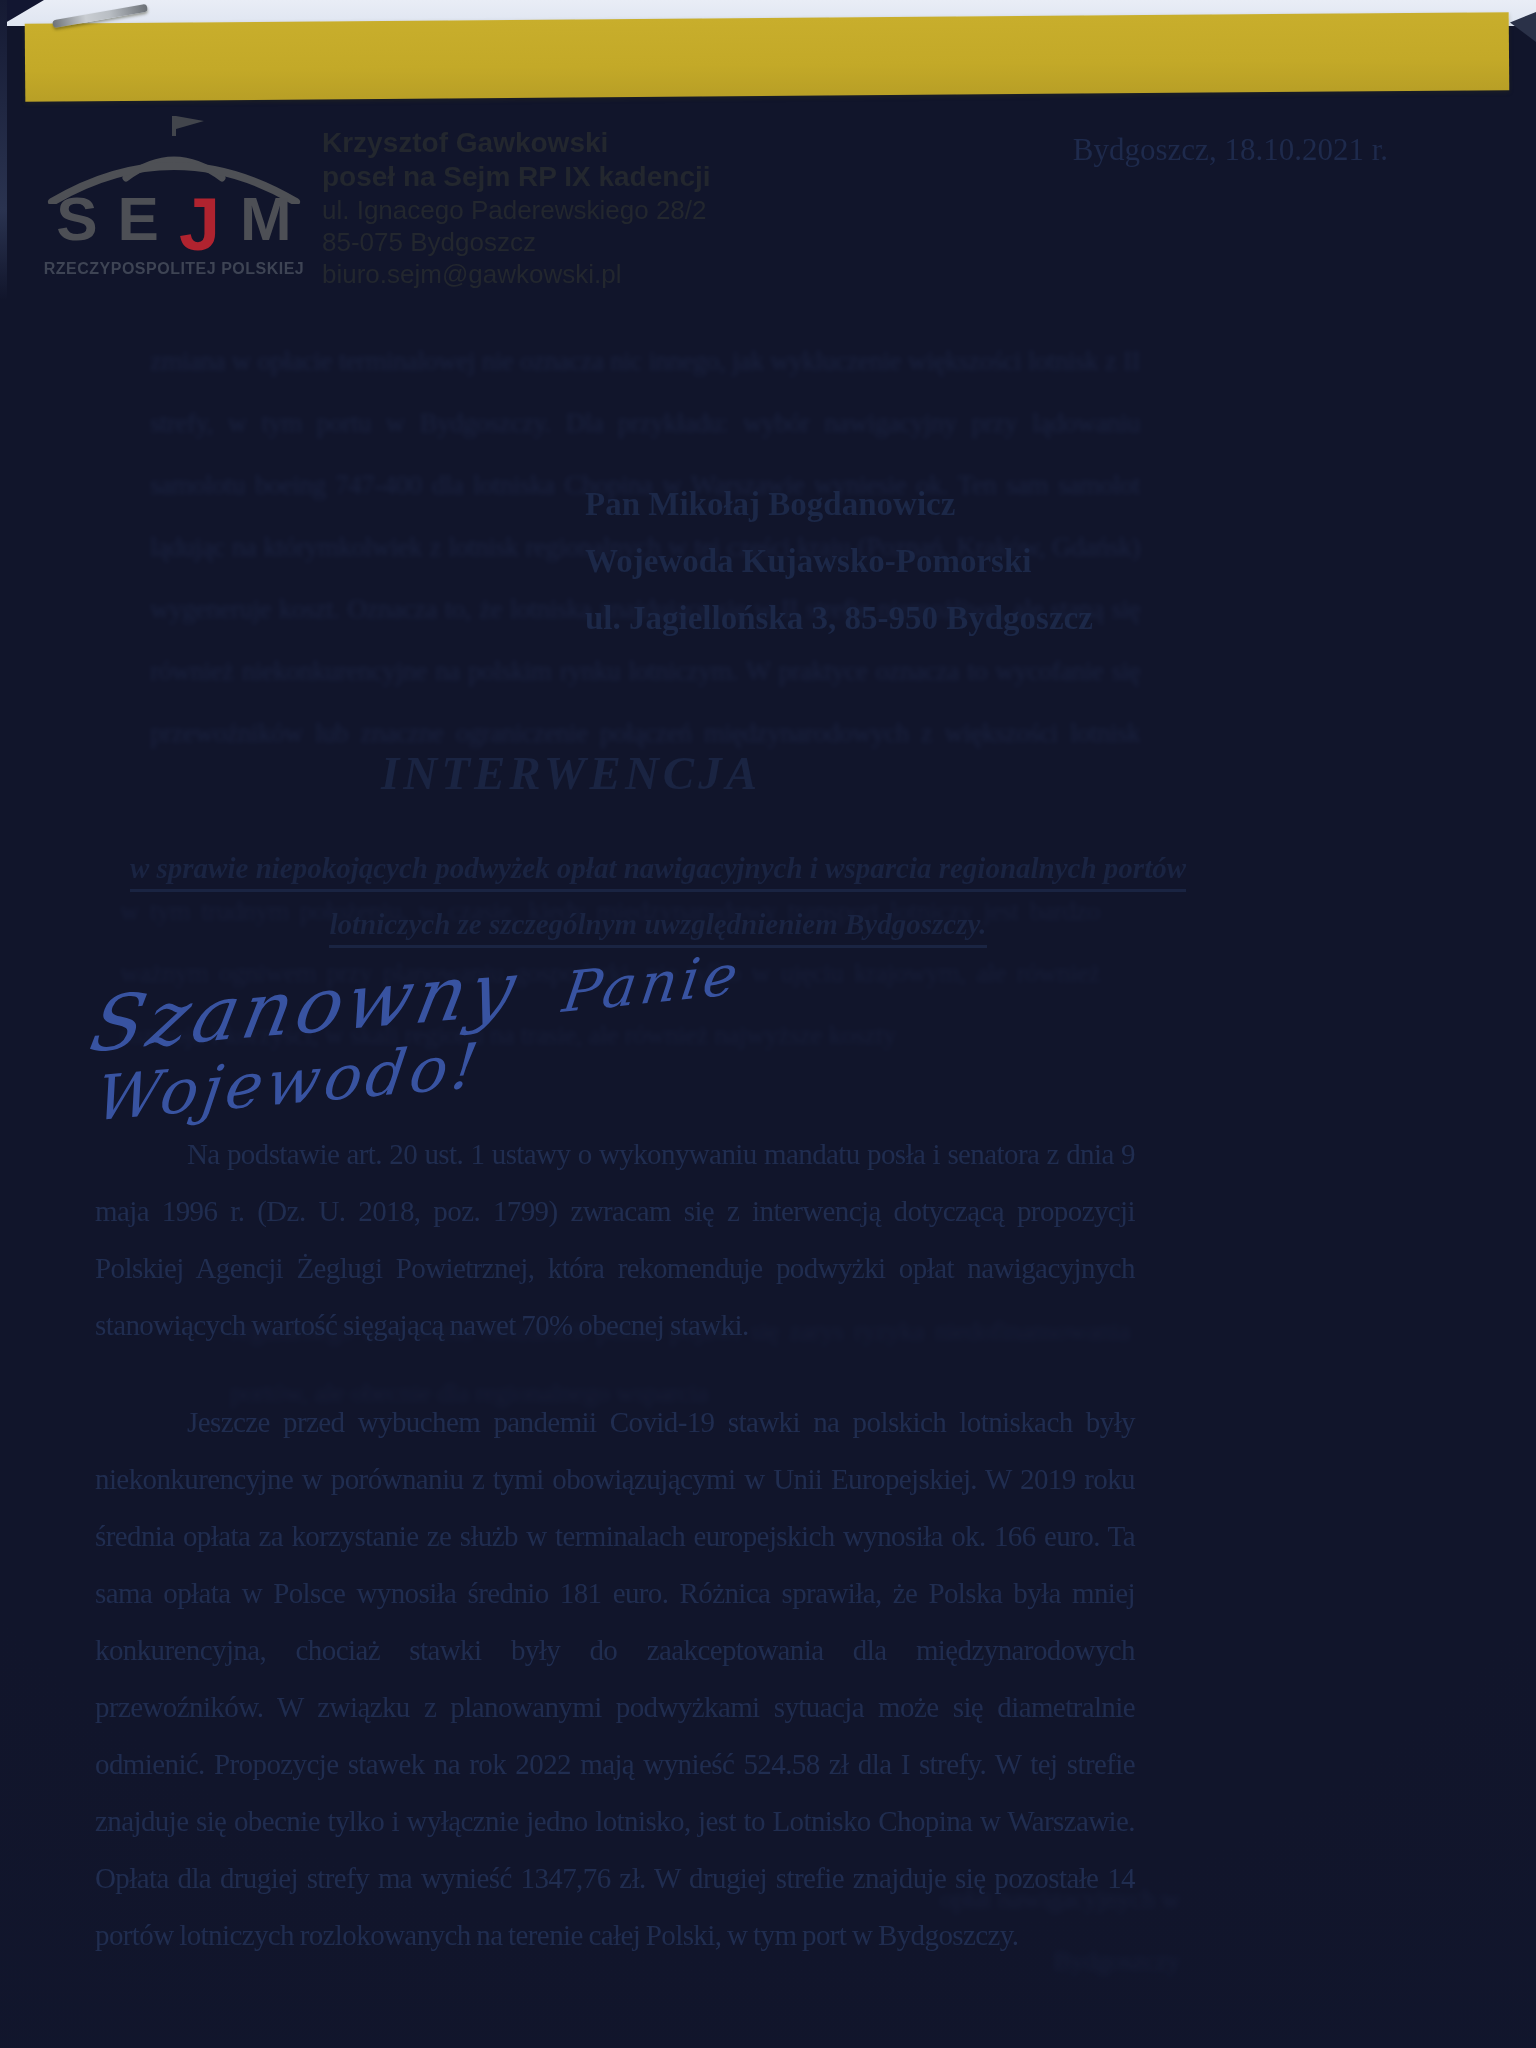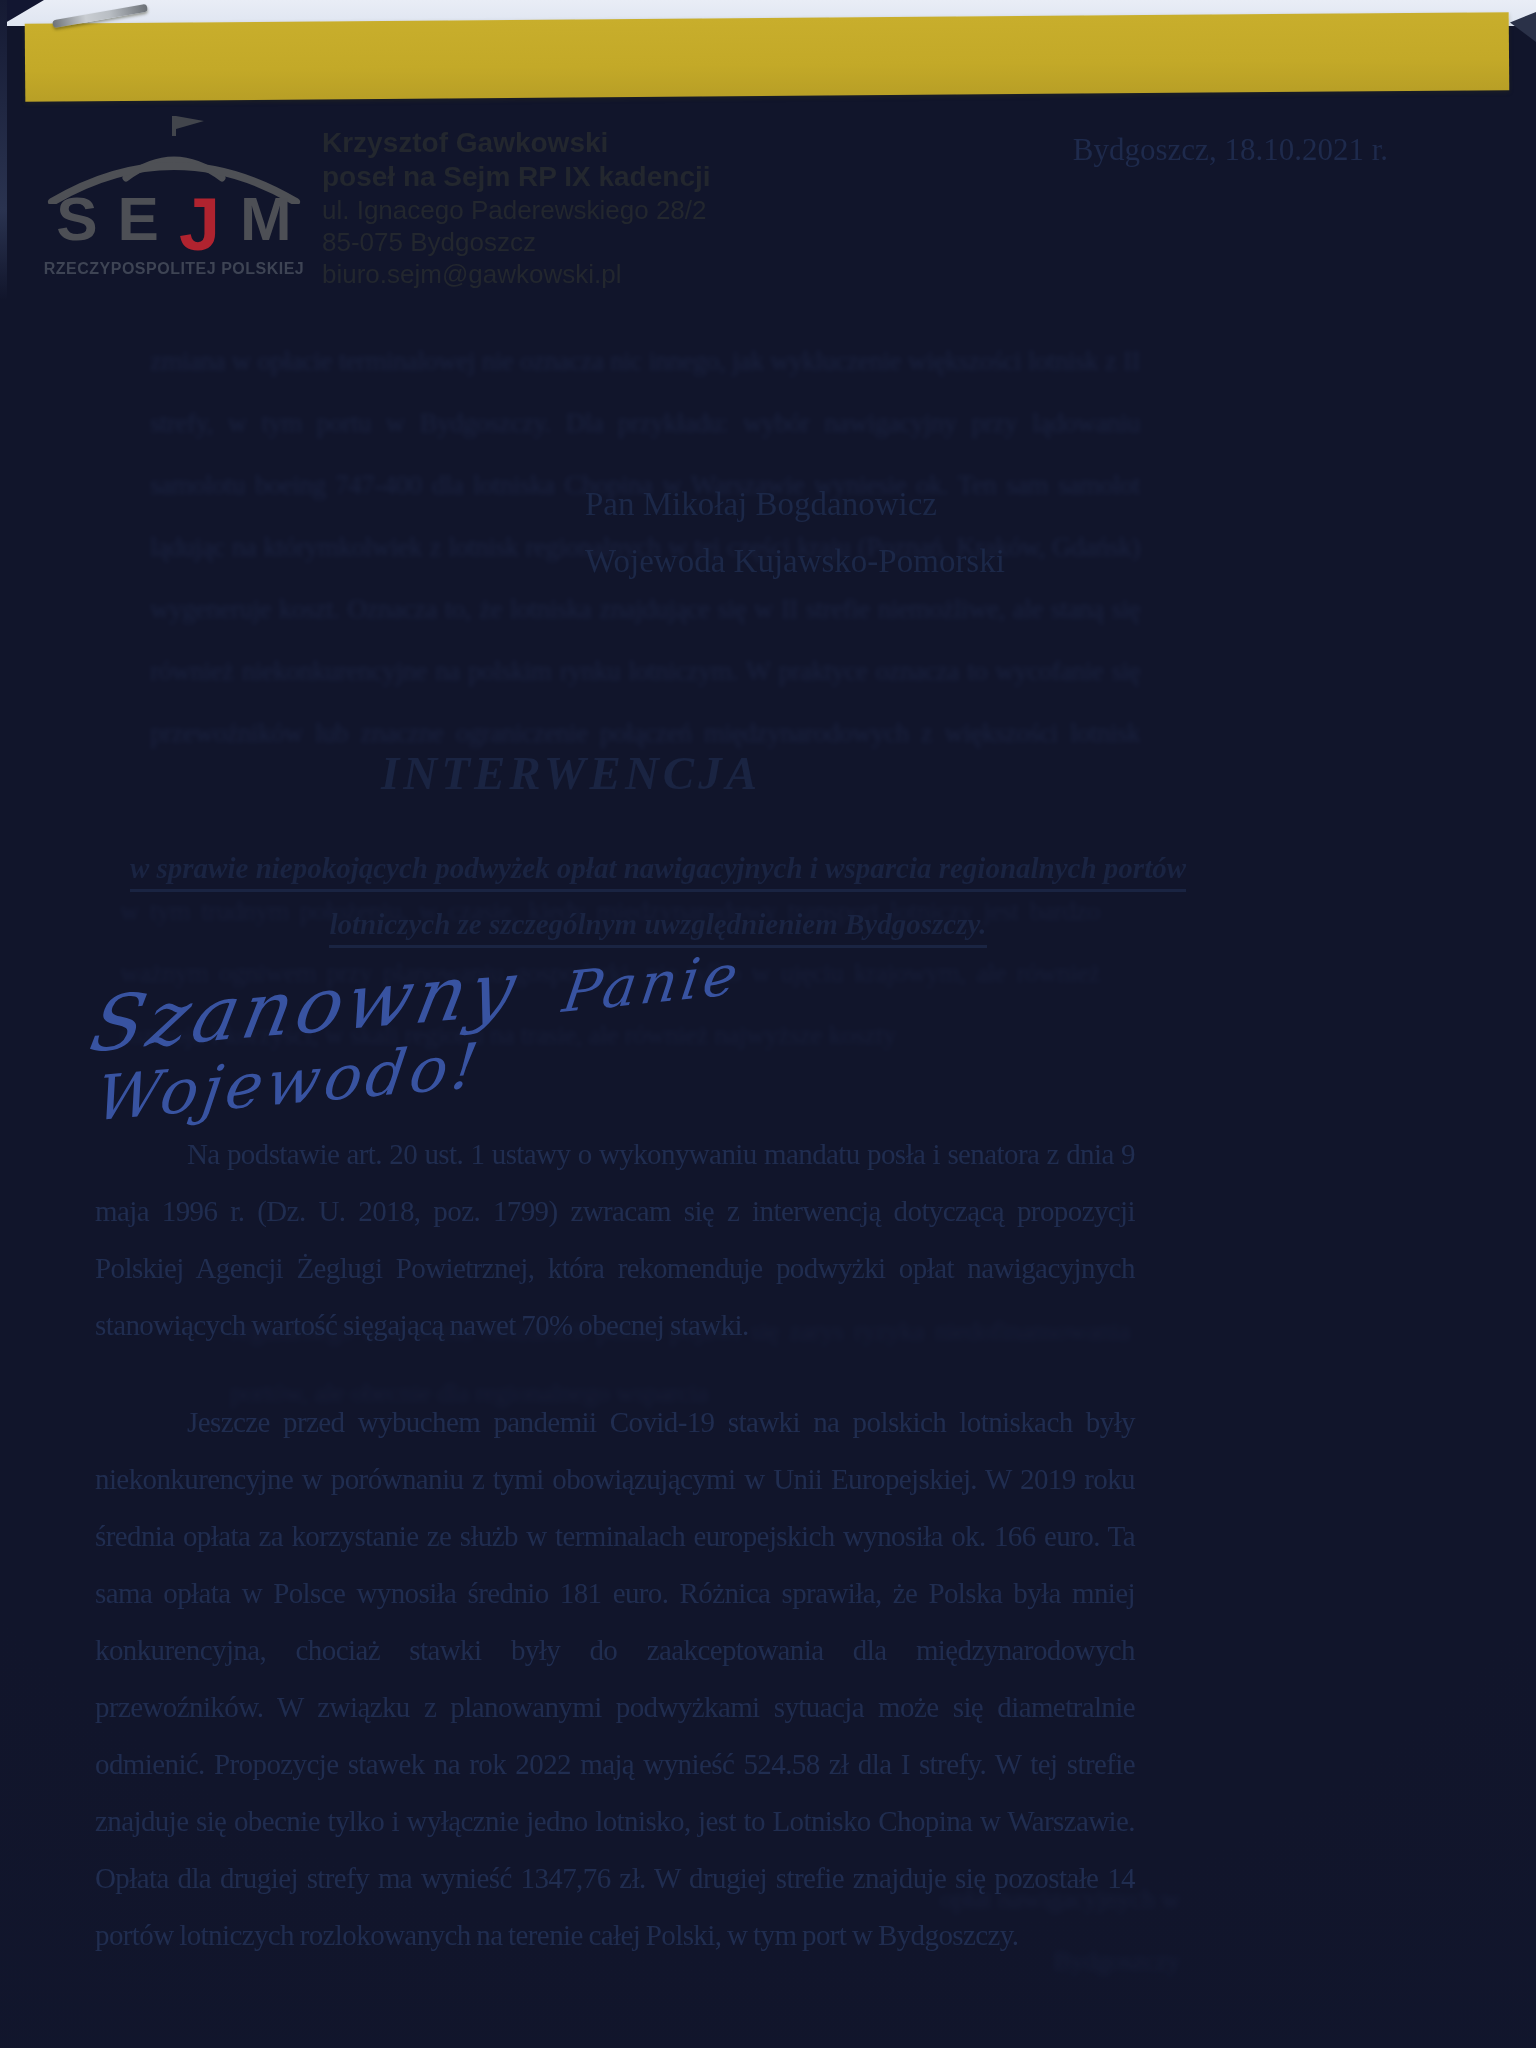--- a/index.html
+++ b/index.html
@@ -41,21 +41,21 @@
   .logo-letters{display:flex;justify-content:center;align-items:flex-end;gap:20px;
     font-family:"Liberation Sans",sans-serif;font-weight:bold;font-size:62px;line-height:58px;color:#4d4f55;margin-top:-14px;}
   .logo-letters .red{color:#b0232f;font-size:74px;line-height:58px;transform:translateY(6px);}
   .logo-caption{font-family:"Liberation Sans",sans-serif;font-size:16px;font-weight:bold;letter-spacing:.5px;color:#3e4454;margin-top:12px;white-space:nowrap;}
   .contact{font-family:"Liberation Sans",sans-serif;color:#23272e;padding-top:14px;}
   .contact .l1,.contact .l2{font-weight:bold;font-size:28px;line-height:34px;}
   .contact .l3,.contact .l4,.contact .l5{font-size:26px;line-height:32px;}
   
   .dateline{position:absolute;right:148px;top:132px;font-size:31px;color:#1e2a4c;z-index:3;}
   
-  .recipient{position:absolute;left:585px;top:476px;font-weight:normal;font-size:33px;line-height:57px;color:#1c2848;z-index:3;}
+  .recipient{position:absolute;left:585px;top:476px;font-weight:bold;font-size:33px;line-height:57px;color:#1c2848;z-index:3;}
   
   .doc-title{position:absolute;left:0;top:746px;width:1232px;padding-right:90px;box-sizing:border-box;
     text-align:center;font-size:47px;font-weight:bold;font-style:italic;letter-spacing:4px;color:#1a2442;z-index:3;}
   .subject{position:absolute;left:0;top:840px;width:1536px;padding-right:220px;box-sizing:border-box;
     text-align:center;font-size:29px;font-weight:bold;font-style:italic;color:#1a2442;line-height:56px;z-index:3;}
   .subject .uline{border-bottom:3px solid #1a2442;padding-bottom:5px;text-align:right;}
   
   .salutation{position:absolute;left:96px;top:952px;width:980px;z-index:3;
     color:#3b57a8;font-style:italic;transform:rotate(-2deg);opacity:.95;}
   .hw{display:inline-block;transform:skewX(-14deg);letter-spacing:4px;font-family:"DejaVu Serif",serif;}
@@ -114,20 +114,21 @@
     <div class="l4">85-075 Bydgoszcz</div>
     <div class="l5">biuro.sejm@gawkowski.pl</div>
   </div>
 </div>
 
 <div class="dateline">Bydgoszcz, 18.10.2021 r.</div>
 
 <div class="recipient">
   <div>Pan Mikołaj Bogdanowicz</div>
   <div>Wojewoda Kujawsko-Pomorski</div>
+  <div>ul. Jagiellońska 3, 85-950 Bydgoszcz</div>
 </div>
 
 <div class="doc-title">INTERWENCJA</div>
 <div class="subject">
   <div><span class="uline">w sprawie niepokojących podwyżek opłat nawigacyjnych i wsparcia regionalnych portów</span></div>
   <div><span class="uline">lotniczych ze szczególnym uwzględnieniem Bydgoszczy.</span></div>
 </div>
 
 <div class="salutation">
   <span class="hw hw1">Szanowny</span><span class="hw hw2">Panie</span><span class="hw hw3">Wojewodo!</span>

